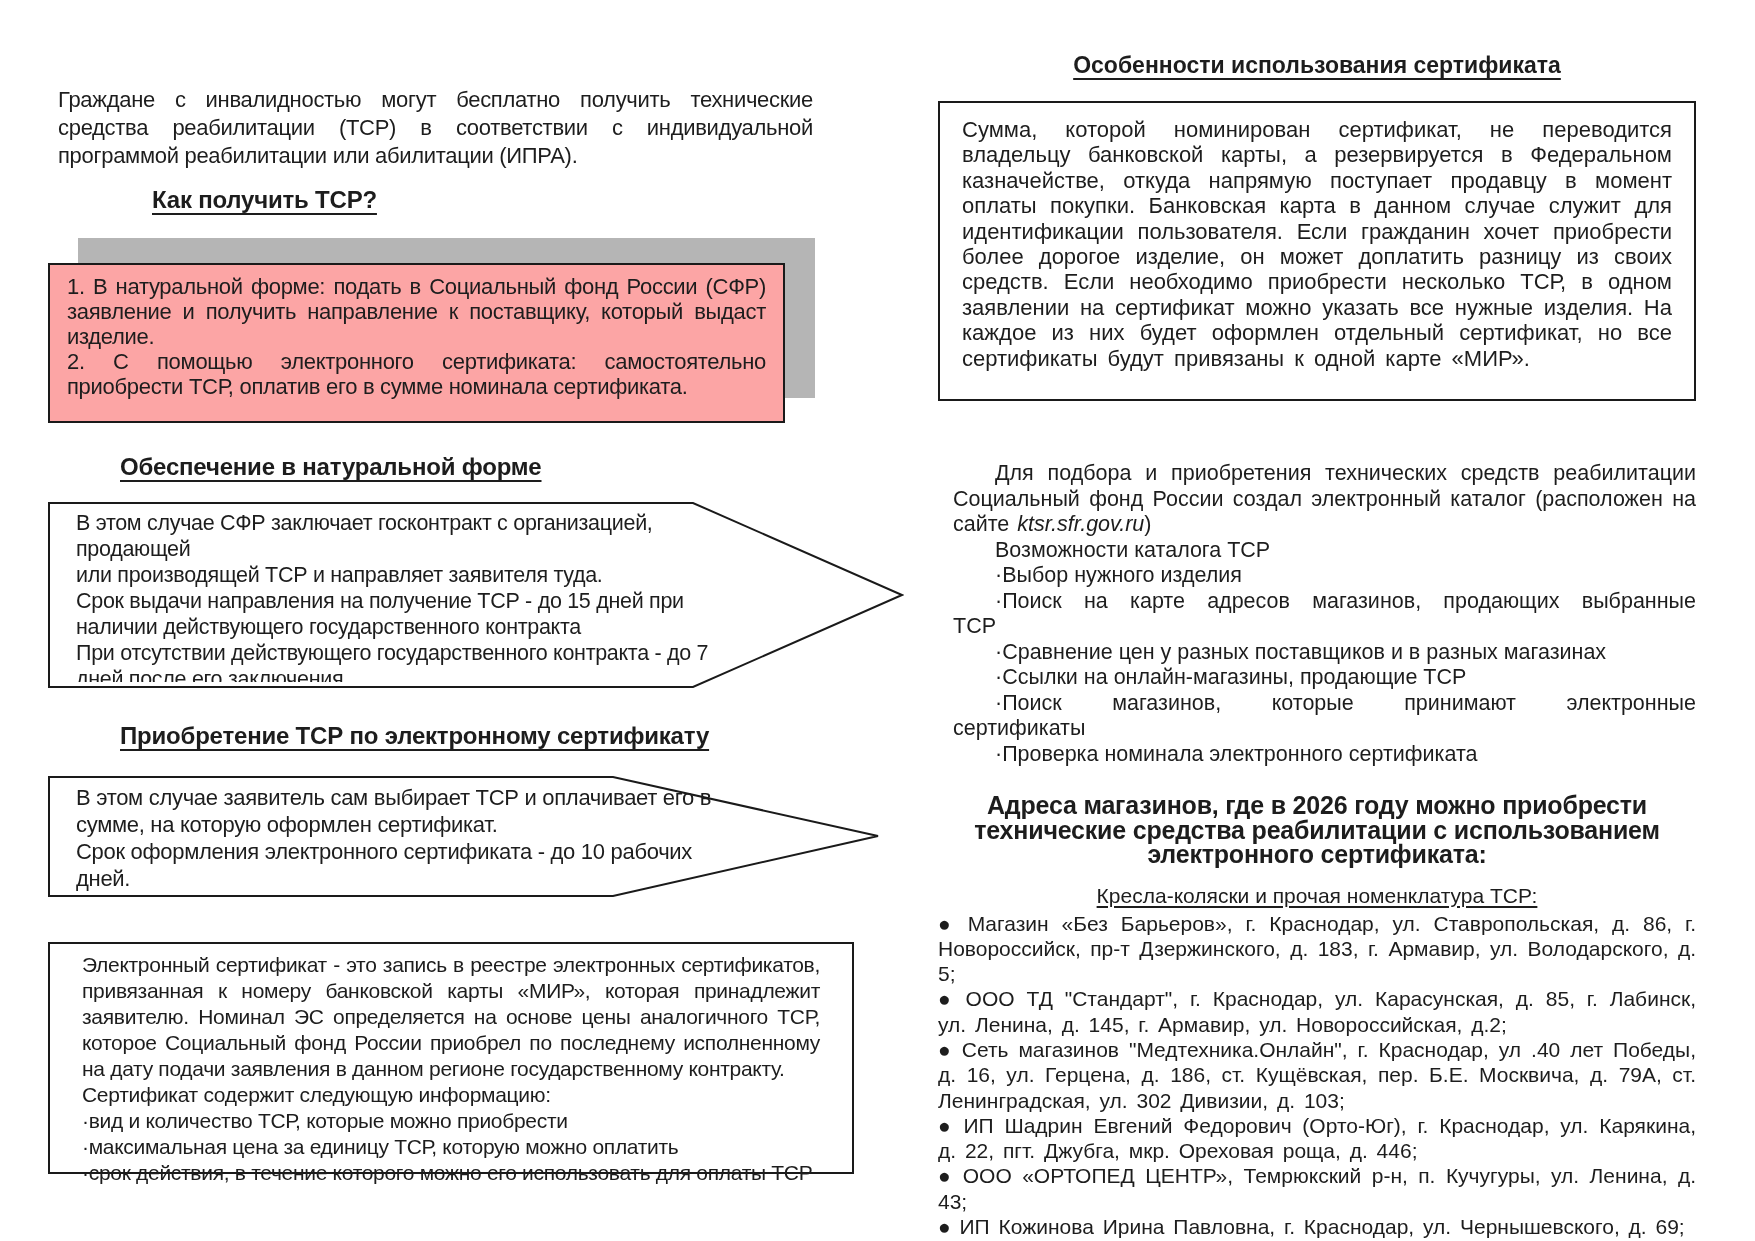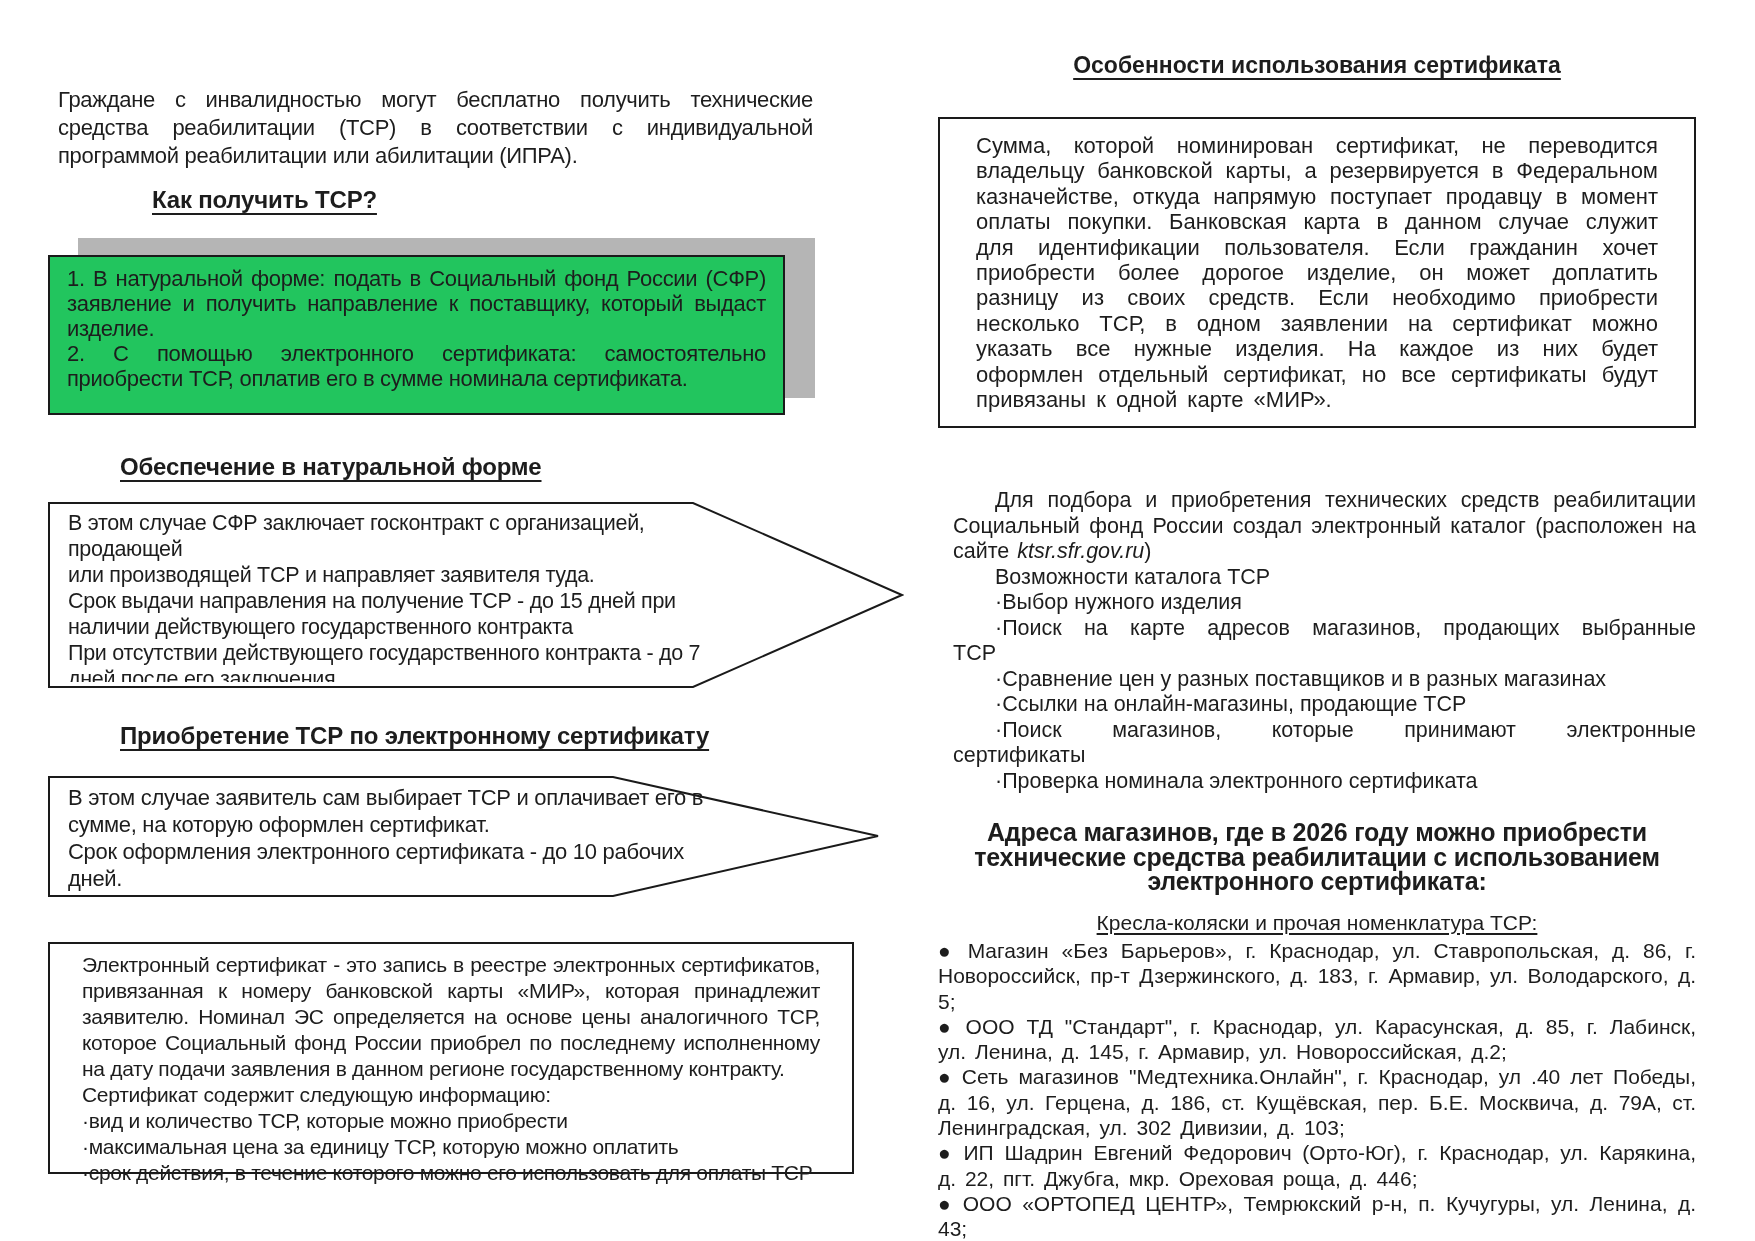--- a/index.html
+++ b/index.html
@@ -39,33 +39,33 @@
   .hd1{margin:16px 0 0 104px;}
   .hd2{margin:42px 0 0 72px;}
   .hd3{margin:34px 0 0 72px;}
 
   .shadowbox{position:relative;margin-top:37px;width:737px;height:160px;}
   .shadowbox .shadow{
     position:absolute;left:30px;top:-13px;width:737px;height:160px;
     background:#b5b5b5;
   }
   .shadowbox .sbox-inner{
-    position:absolute;left:0;top:4px;width:737px;height:160px;
-    background:#22c55e;border:2px solid #1a1a1a;box-sizing:border-box;
+    position:absolute;left:0;top:12px;width:737px;height:160px;
+    background:#fca5a5;border:2px solid #1a1a1a;box-sizing:border-box;
     padding:9px 17px;
     font-size:22px;line-height:25px;
     text-align:justify;
   }
 
   .arrowbox{position:relative;}
   .arrowbox svg{position:absolute;left:0;top:0;display:block;}
   .arrow1{margin-top:21px;width:856px;height:186px;}
   .arrow2{margin-top:26px;width:832px;height:121px;}
   .arrow-text{
-    position:absolute;left:20px;top:8px;
+    position:absolute;left:28px;top:8px;
     white-space:pre-line;
     font-size:21.5px;line-height:26px;
   }
   .arrow1 .arrow-text{width:655px;height:172px;overflow:hidden;}
   .arrow2 .arrow-text{width:652px;line-height:27px;font-size:22px;}
 
   .plainbox{
     margin-top:45px;
     width:806px;height:232px;
     border:2px solid #1a1a1a;box-sizing:border-box;
@@ -75,24 +75,24 @@
   }
 
   
   .rhd{
     display:block;margin:52px 0 0 0;
     text-align:center;
     font-size:23px;font-weight:bold;
     text-decoration:underline;text-decoration-thickness:2px;text-underline-offset:5px;
   }
   .rbox{
-    margin-top:38px;
+    margin-top:22px;
     width:758px;min-height:300px;
     border:2px solid #1a1a1a;box-sizing:border-box;
-    padding:14px 36px;
+    padding:14px 22px;
     font-size:22px;line-height:25.4px;
     word-spacing:4px;
   }
   .catalog{
     margin-top:60px;
     padding-left:15px;
     font-size:21.5px;line-height:25.5px;
   }
   .cat-para{text-indent:42px;text-align:justify;word-spacing:2px;margin-top:36px;}
   .cat-para i{font-style:italic;}

